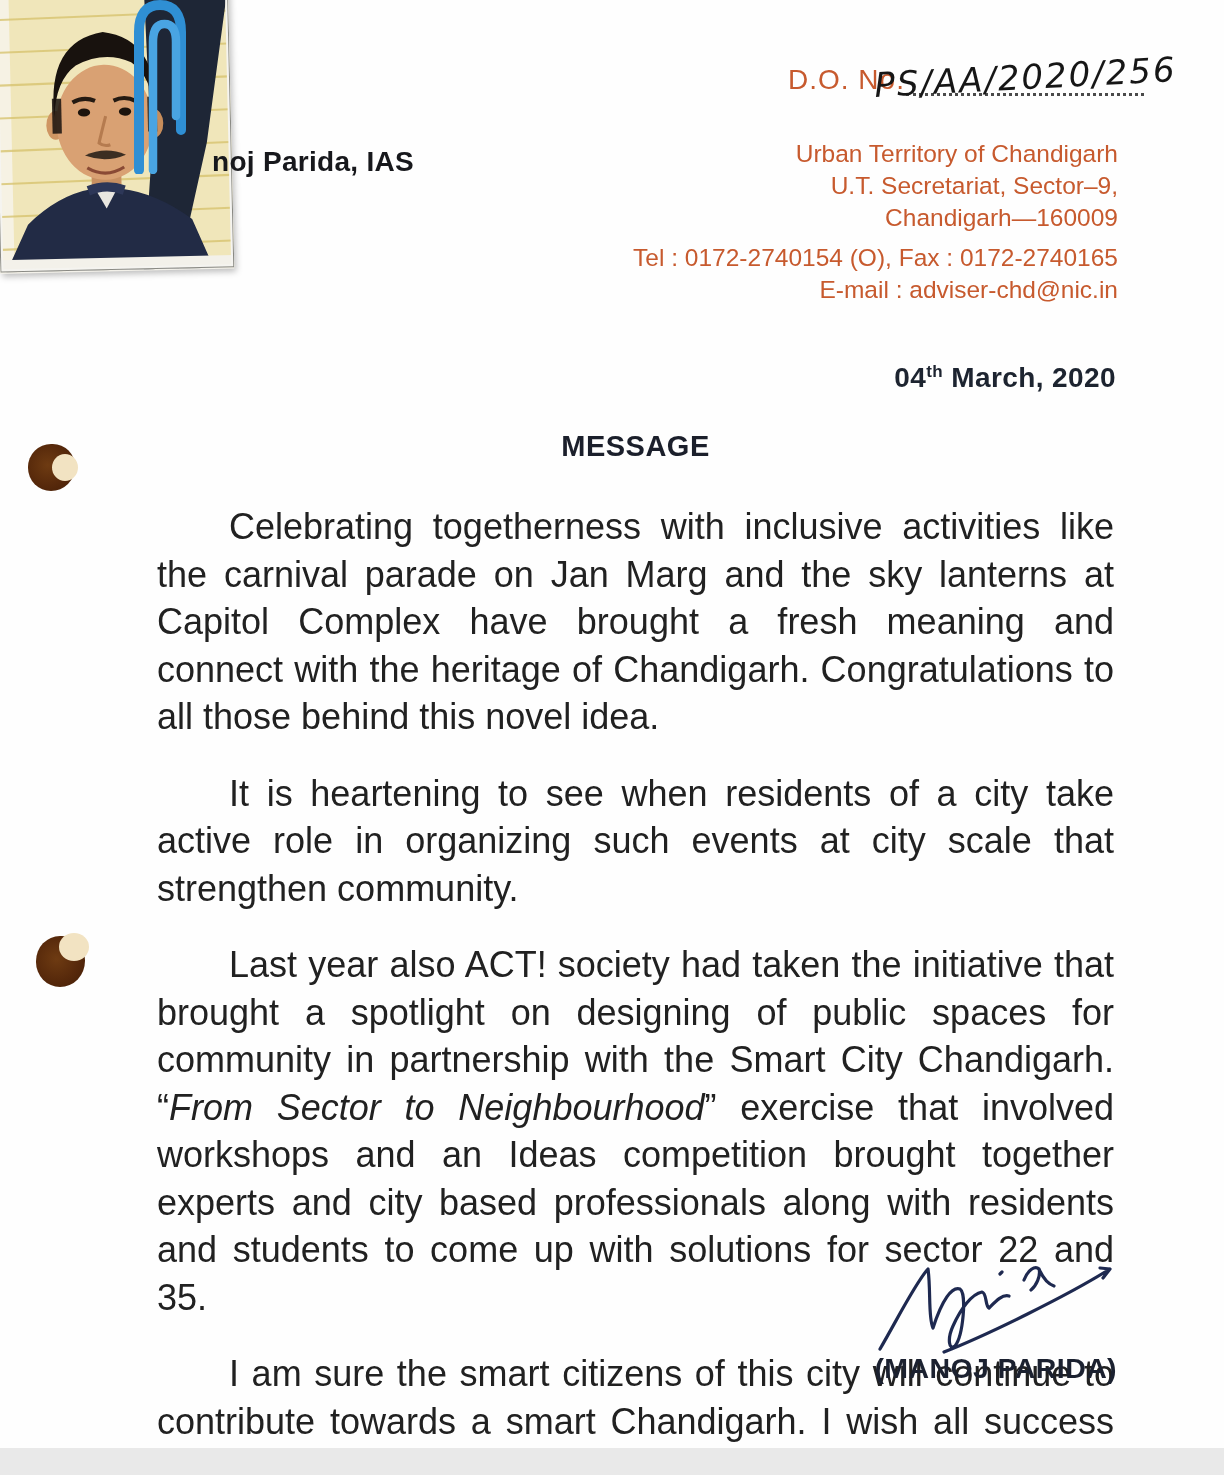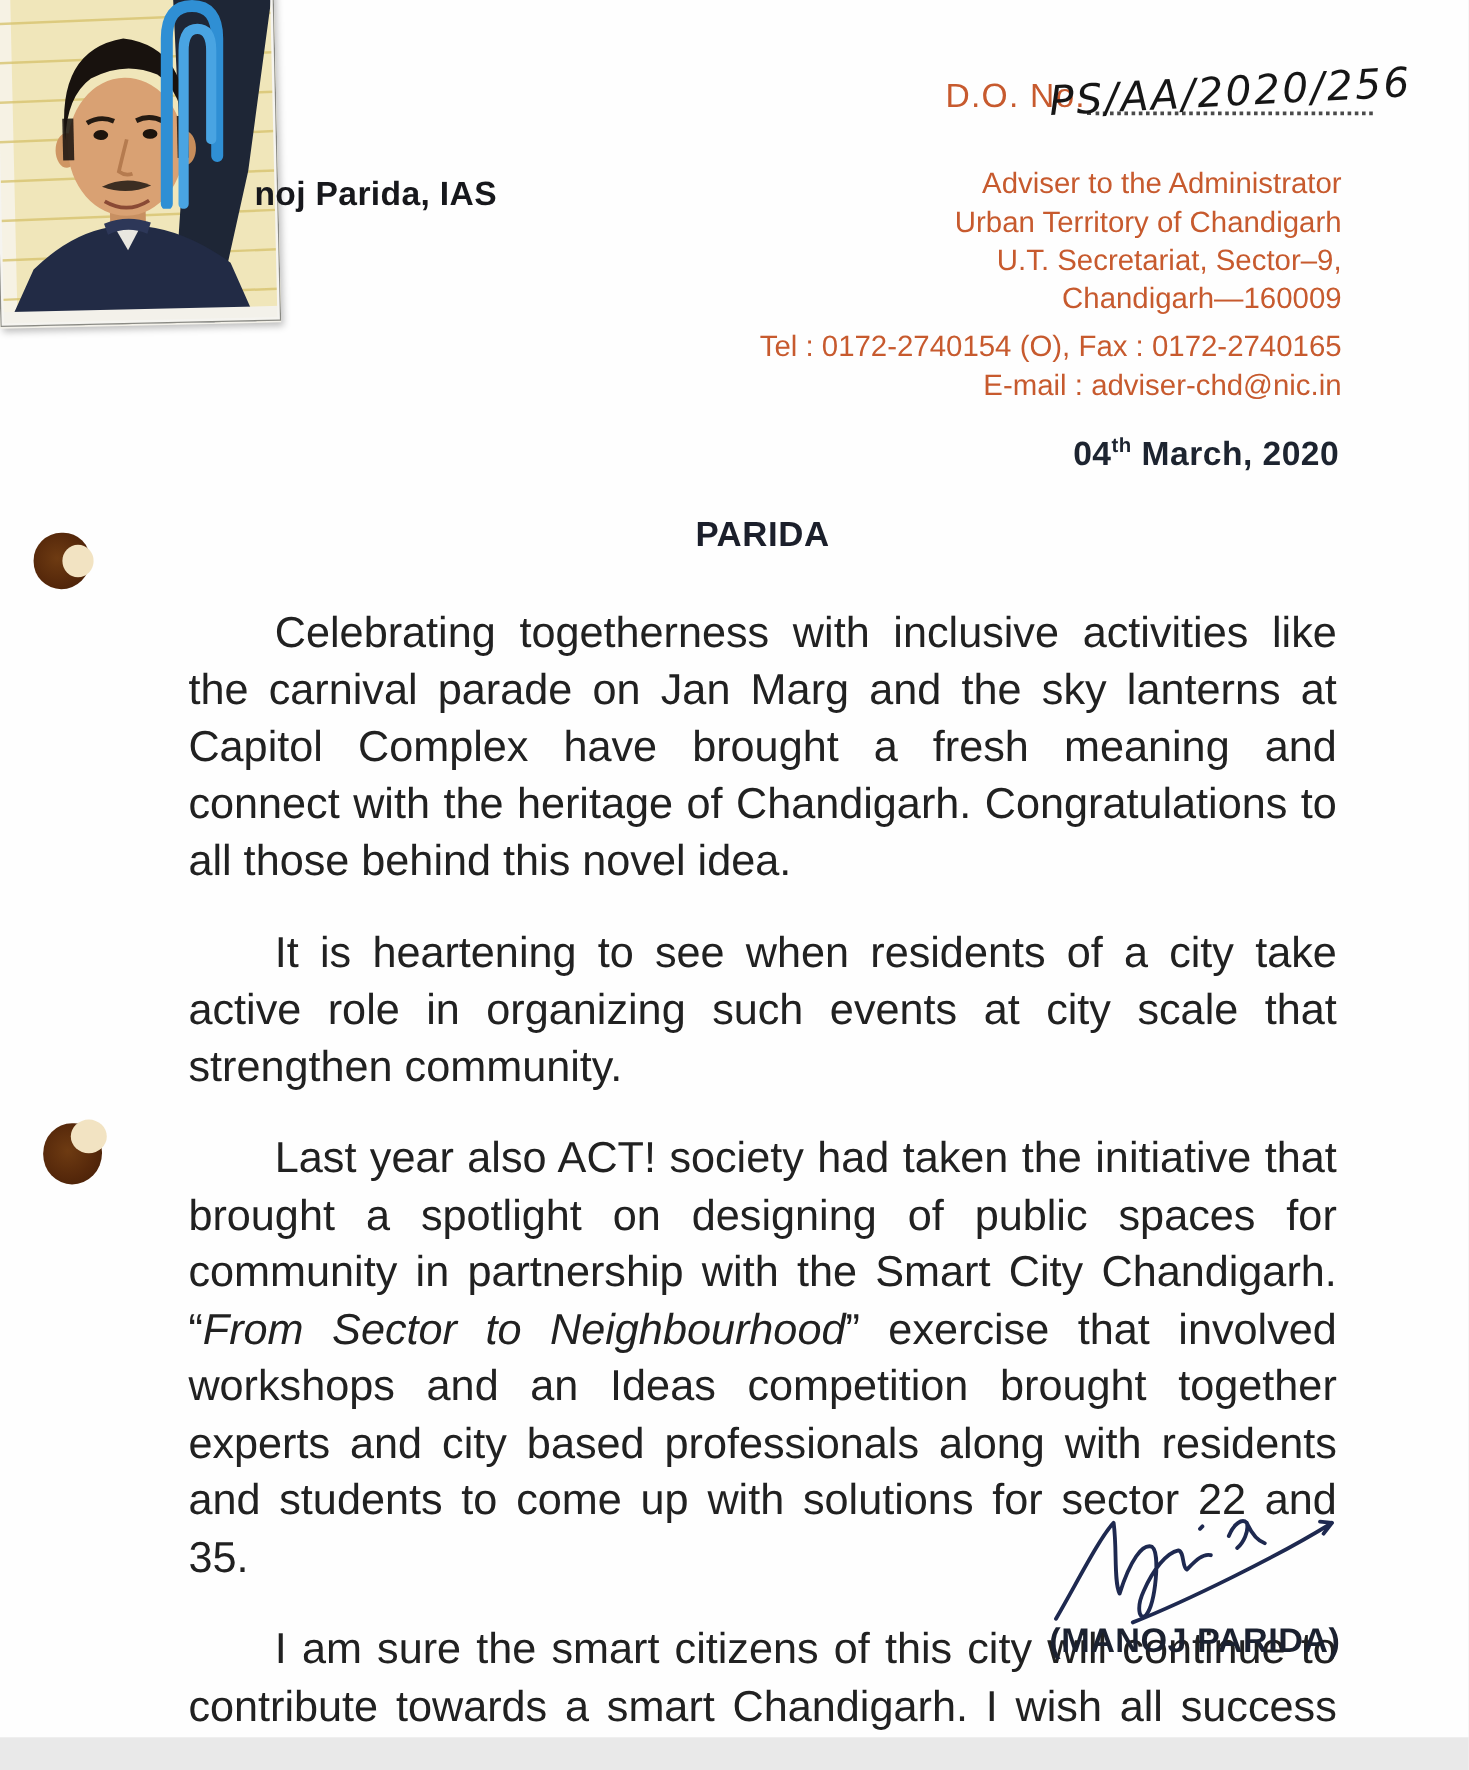--- a/index.html
+++ b/index.html
@@ -151,41 +151,40 @@
   </svg>
 
   <div class="do-label">D.O. No.</div>
   <div class="do-value-box">
     <span class="do-value">PS/AA/2020/256</span>
   </div>
 
   <div class="sender-name">noj Parida, IAS</div>
 
   <div class="letterhead">
-    <div>Adviser to the Administrator</div>
     <div>Urban Territory of Chandigarh</div>
     <div>U.T. Secretariat, Sector–9,</div>
     <div>Chandigarh—160009</div>
     <div class="telfax">Tel : 0172-2740154  (O),  Fax  :  0172-2740165</div>
     <div>E-mail : adviser-chd@nic.in</div>
   </div>
 
   <div class="date">
     <span>04</span><sup>th</sup><span> March, 2020</span>
   </div>
 
   <div class="punch punch-1">
       <span class="crescent"></span>
     </div>
   <div class="punch punch-2">
       <span class="crescent"></span>
     </div>
 
   <div class="body-block">
-    <div class="heading">PARIDA</div>
+    <div class="heading">MESSAGE</div>
     <p>Celebrating togetherness with inclusive activities like the carnival parade on Jan Marg and the sky lanterns at Capitol Complex have brought a fresh meaning and connect with the heritage of Chandigarh.  Congratulations to all those behind this novel idea.</p>
     <p>It is heartening to see when residents of a city take active role in organizing such events at city scale that strengthen community.</p>
     <p><span>Last year also ACT!  society had taken the initiative that brought a spotlight on designing of public spaces for community in partnership with the Smart City Chandigarh.  “</span><em>From Sector to Neighbourhood</em><span>” exercise that involved workshops and an Ideas competition brought together experts and city based professionals along with residents and students to come up with solutions for sector 22 and 35.</span></p>
     <p>I am sure the smart citizens of this city will continue to contribute towards a smart Chandigarh. I wish all success to Chandigarh Urban Festival.</p>
   </div>
 
   <svg class="sig-svg" viewBox="0 0 252 104">
     <g fill="none" stroke="#1e2950" stroke-width="3.2" stroke-linecap="round" stroke-linejoin="round">
       <path d="M8 97 C26 66 44 30 56 17 C59 38 56 66 61 76 C70 48 80 34 88 37 C95 42 91 84 83 94 C77 99 75 87 81 74 C89 56 100 42 110 40 C115 41 113 54 117 56 C123 50 130 42 137 44"></path>
       <path d="M128 22 L130 20"></path>

